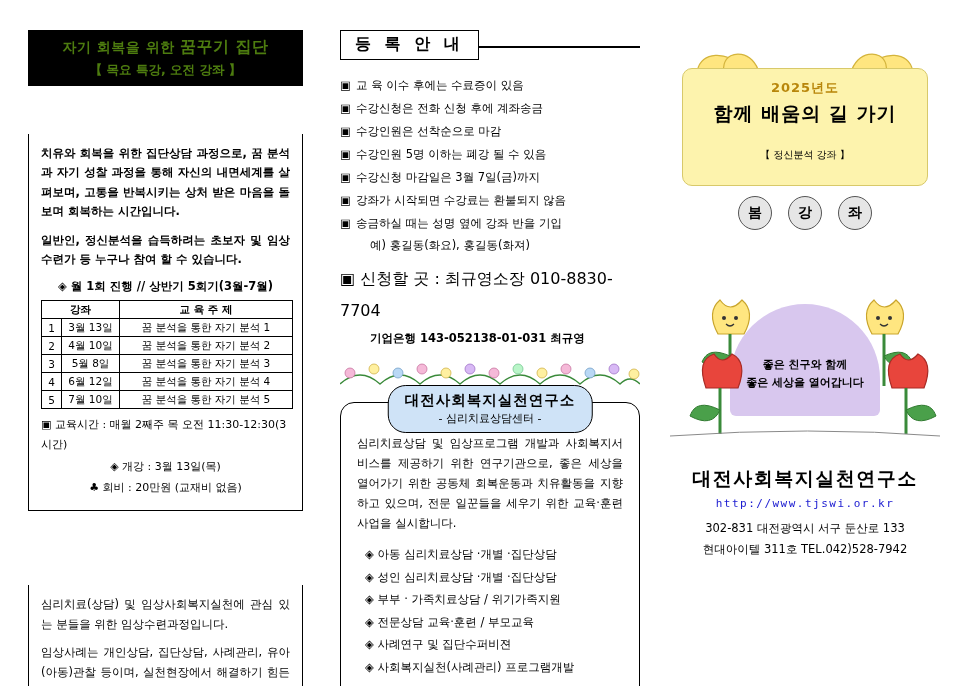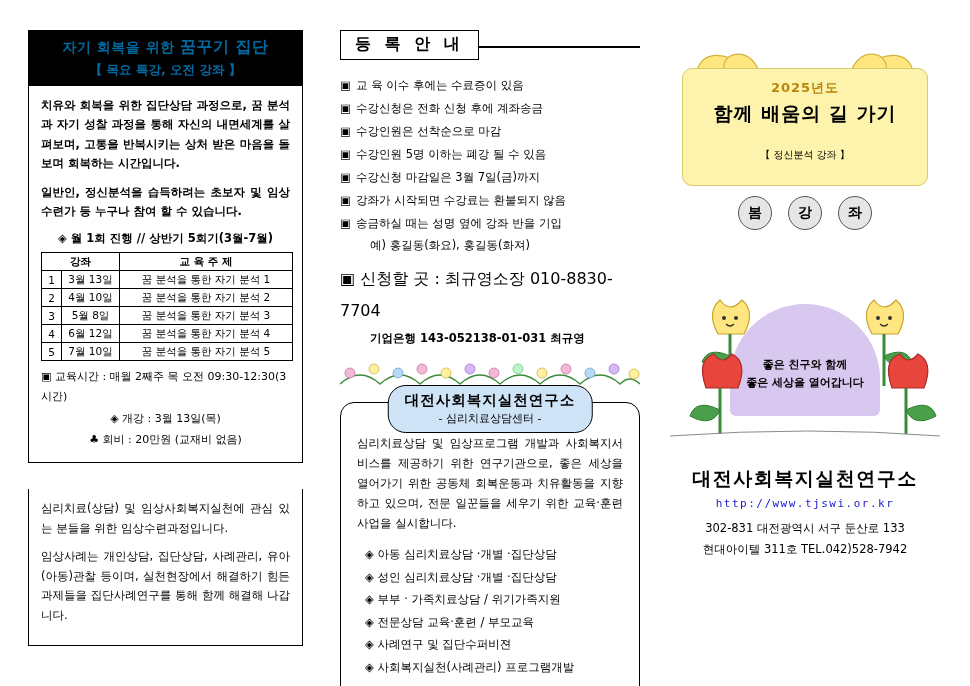--- a/index.html
+++ b/index.html
@@ -30,35 +30,36 @@
   }
   .col-right {
     position: absolute;
     left: 660px; top: 40px;
     width: 290px;
   }
 
   
   .black-bar {
     background: #000;
-    color: #0369a1;
+    color: #4d7c0f;
     text-align: center;
     padding: 5px 4px 6px;
     font-weight: bold;
     line-height: 1.5;
   }
   .black-bar .line1 { font-size: 14px; letter-spacing: 0.5px; }
   .black-bar .line1 .big { font-size: 16px; }
   .black-bar .line2 { font-size: 12.5px; margin-top: 2px; }
 
   
   .box-frame {
     border: 1px solid #000;
     border-top: none;
     padding: 10px 12px 10px;
+    margin-top: 48px;
   }
   .para {
     font-size: 11.5px;
     line-height: 1.7;
     text-align: justify;
     margin: 0 0 9px 0;
   }
   .para.bold { font-weight: bold; }
   .diamond-line {
     font-size: 11.5px;
@@ -331,21 +332,21 @@
             <td class="topic">꿈 분석을 통한 자기 분석 4</td>
           </tr>
           <tr>
             <td class="num">5</td>
             <td class="date">7월 10일</td>
             <td class="topic">꿈 분석을 통한 자기 분석 5</td>
           </tr>
         </tbody>
           </table>
 
-        <div class="bullet-line">▣ 교육시간 : 매월 2째주 목 오전 09:30-12:30(3시간)</div>
+        <div class="bullet-line">▣ 교육시간 : 매월 2째주 목 오전 11:30-12:30(3시간)</div>
         <div class="bullet-line center">◈ 개강 :  3월 13일(목)</div>
         <div class="bullet-line center">♣ 회비 : 20만원 (교재비 없음)</div>
       </div>
     </div>
 
     <div class="spacer-32"></div>
 
     <div>
       <div class="box-frame">
         <p class="para">심리치료(상담) 및 임상사회복지실천에 관심 있는 분들을 위한 임상수련과정입니다.</p>

